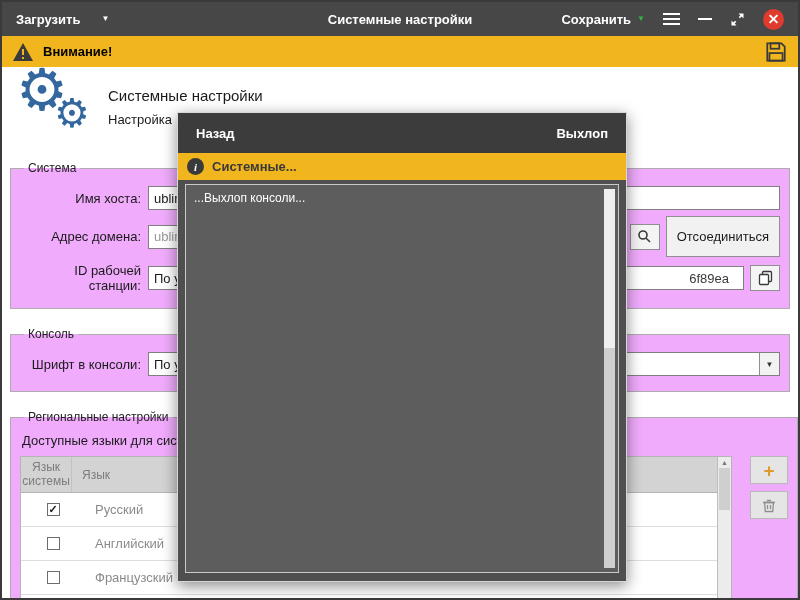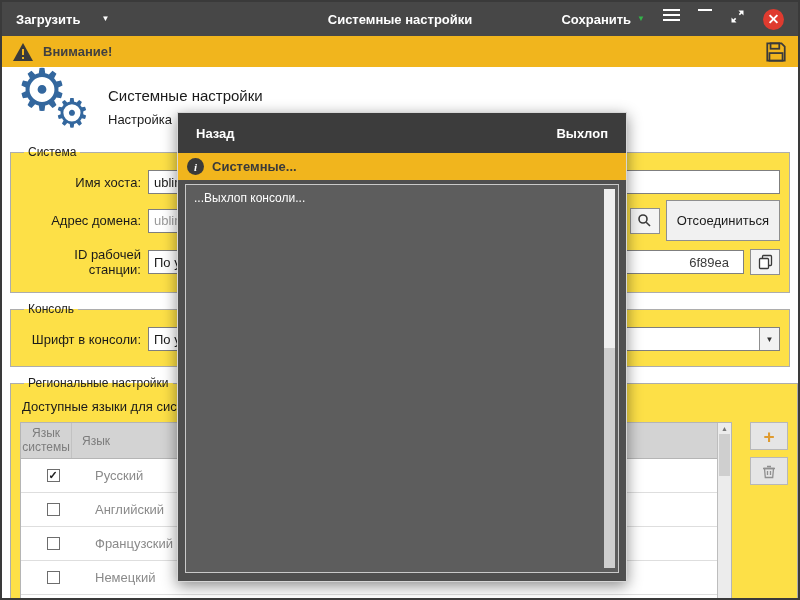--- a/index.html
+++ b/index.html
@@ -3,49 +3,49 @@
 <meta charset="utf-8">
 <style>
   * { margin:0; padding:0; box-sizing:border-box; }
   body { width:800px; height:600px; font-family:"Liberation Sans", sans-serif; background:#3a3a3a; }
   .window { position:relative; width:800px; height:600px; background:#3a3a3a; border:2px solid #3a3a3a; overflow:hidden; }
 
   
   .titlebar { position:absolute; left:0; top:0; right:0; height:34px; background:#474747; display:flex; align-items:center; color:#fff; font-size:13px; }
   .tb-title { position:absolute; left:0; right:0; text-align:center; font-weight:bold; pointer-events:none; }
   .tb-left { display:flex; align-items:center; gap:21px; padding-left:14px; font-weight:bold; cursor:pointer; }
-  .tb-right { margin-left:auto; display:flex; gap:18px; padding-right:14px; }
+  .tb-right { margin-left:auto; display:flex; align-items:center; gap:18px; padding-right:14px; }
   .tb-save { display:flex; align-items:center; gap:6px; font-weight:bold; cursor:pointer; }
   .caret { font-size:8px; line-height:1; }
   .caret.green { color:#35b24a; }
   .burger { display:flex; flex-direction:column; gap:3px; cursor:pointer; }
   .burger i { display:block; width:17px; height:2px; background:#fff; }
   .minimize { width:14px; height:2px; background:#fff; cursor:pointer; }
   .expand { cursor:pointer; display:flex; }
   .closebtn { width:21px; height:21px; border-radius:50%; background:#df3b2f; position:relative; cursor:pointer; }
   .closebtn::before, .closebtn::after { content:""; position:absolute; left:5px; top:9.5px; width:11px; height:2px; background:#fff; }
   .closebtn::before { transform:rotate(45deg); }
   .closebtn::after { transform:rotate(-45deg); }
 
   
-  .warnbar { position:absolute; left:0; top:34px; right:0; height:31px; background:#f1b51d; display:flex; align-items:center; gap:9px; padding:0 10px; color:#404040; font-size:13px; font-weight:bold; }
+  .warnbar { position:absolute; left:0; top:34px; right:0; height:31px; background:#f1b51d; display:flex; align-items:center; gap:9px; padding:0 10px; color:#000000; font-size:13px; font-weight:bold; }
   .warnbar .spacer { margin-left:auto; display:flex; cursor:pointer; }
 
   
   .content { position:absolute; left:0; right:0; top:65px; bottom:0; background:#ffffff; padding:4px 8px 0 8px; overflow:hidden; }
 
   .app-header { display:flex; margin:4px 0 0 4px; height:68px; }
   .gear-box { position:relative; width:94px; height:66px; color:#33679e; }
   .gear-big { position:absolute; left:2px; top:-14px; font-size:58px; line-height:1; }
   .gear-small { position:absolute; left:40px; top:18px; font-size:40px; line-height:1; }
   .header-texts { padding-top:12px; }
   .page-title { font-size:15px; color:#1a1a1a; }
   .page-subtitle { font-size:13px; color:#1a1a1a; margin-top:8px; }
 
-  fieldset { border:1px solid #adadad; margin:2px 0 9px 0; padding:5px 9px 9px 9px; background:#fde047; }
+  fieldset { border:1px solid #adadad; margin:18px 0 9px 0; padding:5px 9px 9px 9px; background:#f0abfc; }
   legend { font-size:12px; color:#222; padding:0 4px; margin-left:4px; }
 
   .frow { display:flex; align-items:center; margin:6px 0; }
   .flabel { width:128px; text-align:right; padding-right:7px; font-size:13px; color:#1a1a1a; flex:none; }
   .input { flex:1; height:24px; border:1px solid #7f7f7f; background:#fff; display:flex; align-items:center; padding:0 5px; font-size:13px; color:#1a1a1a; position:relative; overflow:hidden; }
   .input.disabled span { color:#9a9a9a; }
   .tail { position:absolute; right:14px; color:#3a3a3a; }
 
   .iconbtn { width:30px; height:26px; border:1px solid #8f8f8f; background:#f4f4f4; display:flex; align-items:center; justify-content:center; margin-left:6px; cursor:pointer; flex:none; }
   .plug { width:22px; height:22px; display:flex; align-items:center; justify-content:center; margin-left:8px; flex:none; cursor:pointer; }

